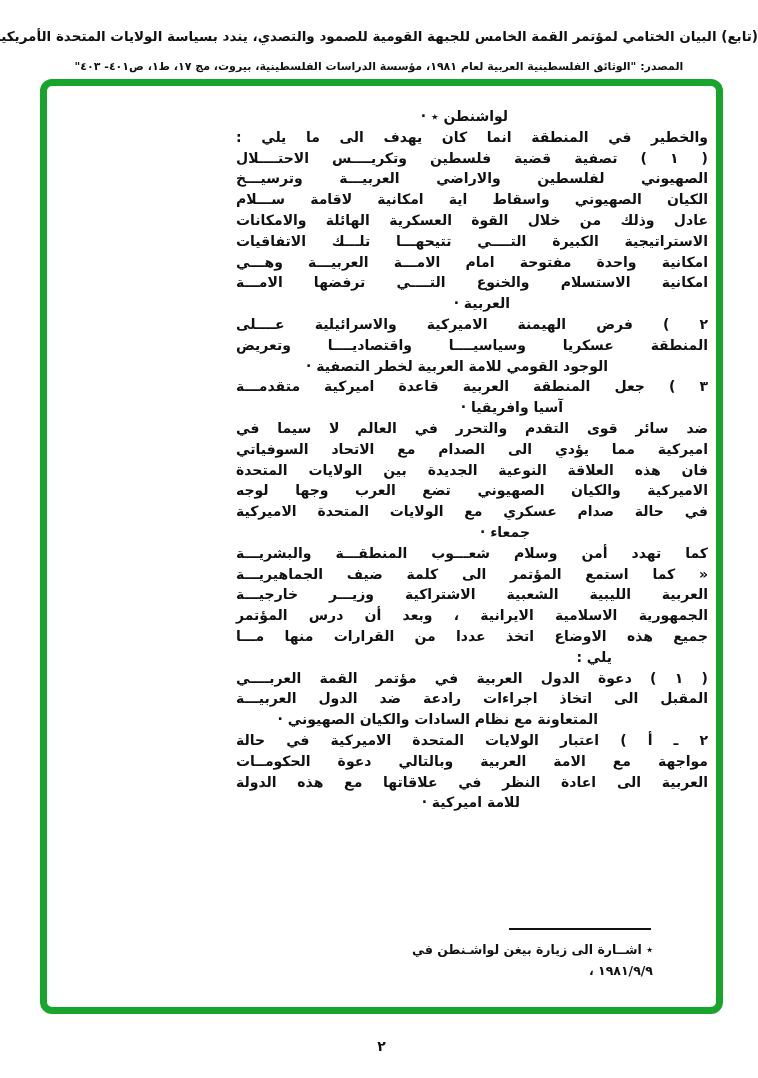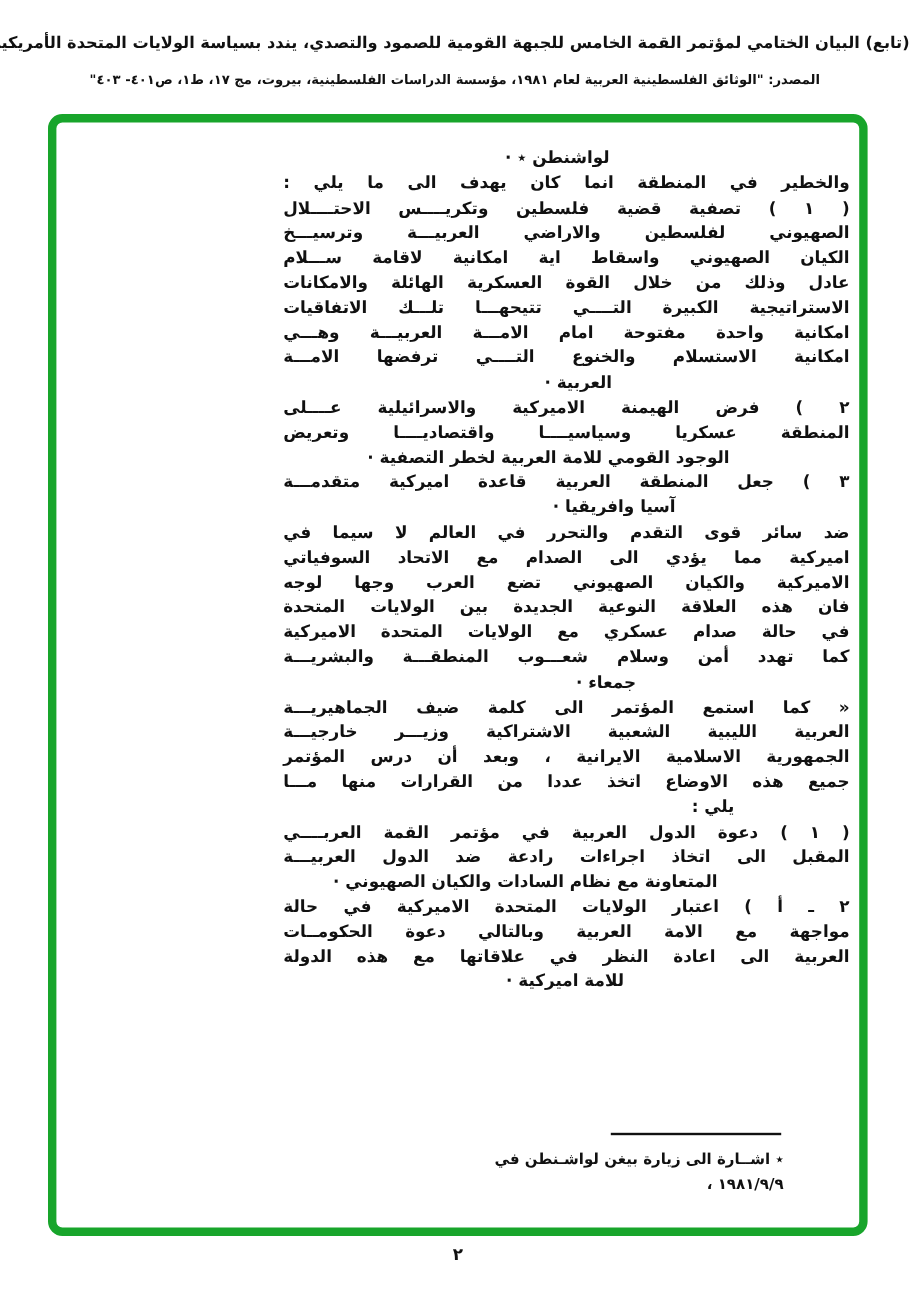--- a/index.html
+++ b/index.html
@@ -19,21 +19,21 @@
     font-size:13.5px;font-weight:700;white-space:nowrap;
     letter-spacing:-0.2px;
   }
   .hdr-source{
     position:absolute;top:60px;left:0;right:0;
     text-align:center;direction:rtl;
     font-size:11px;font-weight:700;white-space:nowrap;
   }
   
   .greenbox{
-    position:absolute;left:40px;top:95px;
+    position:absolute;left:40px;top:79px;
     width:669px;height:921px;
     border:7px solid #18a52b;
     border-radius:12px;
     background:#ffffff;
   }
   
   .column{
     position:absolute;top:20px;right:8px;width:472px;
     direction:rtl;
     font-size:14px;font-weight:700;
@@ -83,25 +83,25 @@
         <div class="ln just">امكانية واحدة مفتوحة امام الامـــة العربيـــة وهـــي</div>
         <div class="ln just">امكانية الاستسلام والخنوع التــــي ترفضها الامـــة</div>
         <div class="ln end" style="padding-right: 198px;">العربية ·</div>
         <div class="ln just">٢ ) فرض الهيمنة الاميركية والاسرائيلية عــــلى</div>
         <div class="ln just">المنطقة عسكريا وسياسيــــا واقتصاديــــا وتعريض</div>
         <div class="ln end" style="padding-right: 100px;">الوجود القومي للامة العربية لخطر التصفية ·</div>
         <div class="ln just">٣ ) جعل المنطقة العربية قاعدة اميركية متقدمـــة</div>
         <div class="ln end" style="padding-right: 145px;">آسيا وافريقيا ·</div>
         <div class="ln just">ضد سائر قوى التقدم والتحرر في العالم لا سيما في</div>
         <div class="ln just">اميركية مما يؤدي الى الصدام مع الاتحاد السوفياتي</div>
+        <div class="ln just">فان هذه العلاقة النوعية الجديدة بين الولايات المتحدة</div>
         <div class="ln just">الاميركية والكيان الصهيوني تضع العرب وجها لوجه</div>
-        <div class="ln just">فان هذه العلاقة النوعية الجديدة بين الولايات المتحدة</div>
         <div class="ln just">في حالة صدام عسكري مع الولايات المتحدة الاميركية</div>
+        <div class="ln end" style="padding-right: 178px;">جمعاء ·</div>
         <div class="ln just">كما تهدد أمن وسلام شعـــوب المنطقـــة والبشريـــة</div>
-        <div class="ln end" style="padding-right: 178px;">جمعاء ·</div>
         <div class="ln just">« كما استمع المؤتمر الى كلمة ضيف الجماهيريـــة</div>
         <div class="ln just">العربية الليبية الشعبية الاشتراكية وزيـــر خارجيـــة</div>
         <div class="ln just">الجمهورية الاسلامية الايرانية ، وبعد أن درس المؤتمر</div>
         <div class="ln just">جميع هذه الاوضاع اتخذ عددا من القرارات منها مـــا</div>
         <div class="ln end" style="padding-right: 96px;">يلي :</div>
         <div class="ln just">( ١ ) دعوة الدول العربية في مؤتمر القمة العربــــي</div>
         <div class="ln just">المقبل الى اتخاذ اجراءات رادعة ضد الدول العربيـــة</div>
         <div class="ln end" style="padding-right: 110px;">المتعاونة مع نظام السادات والكيان الصهيوني ·</div>
         <div class="ln just">٢ ـ أ ) اعتبار الولايات المتحدة الاميركية في حالة</div>
         <div class="ln just">مواجهة مع الامة العربية وبالتالي دعوة الحكومــات</div>

